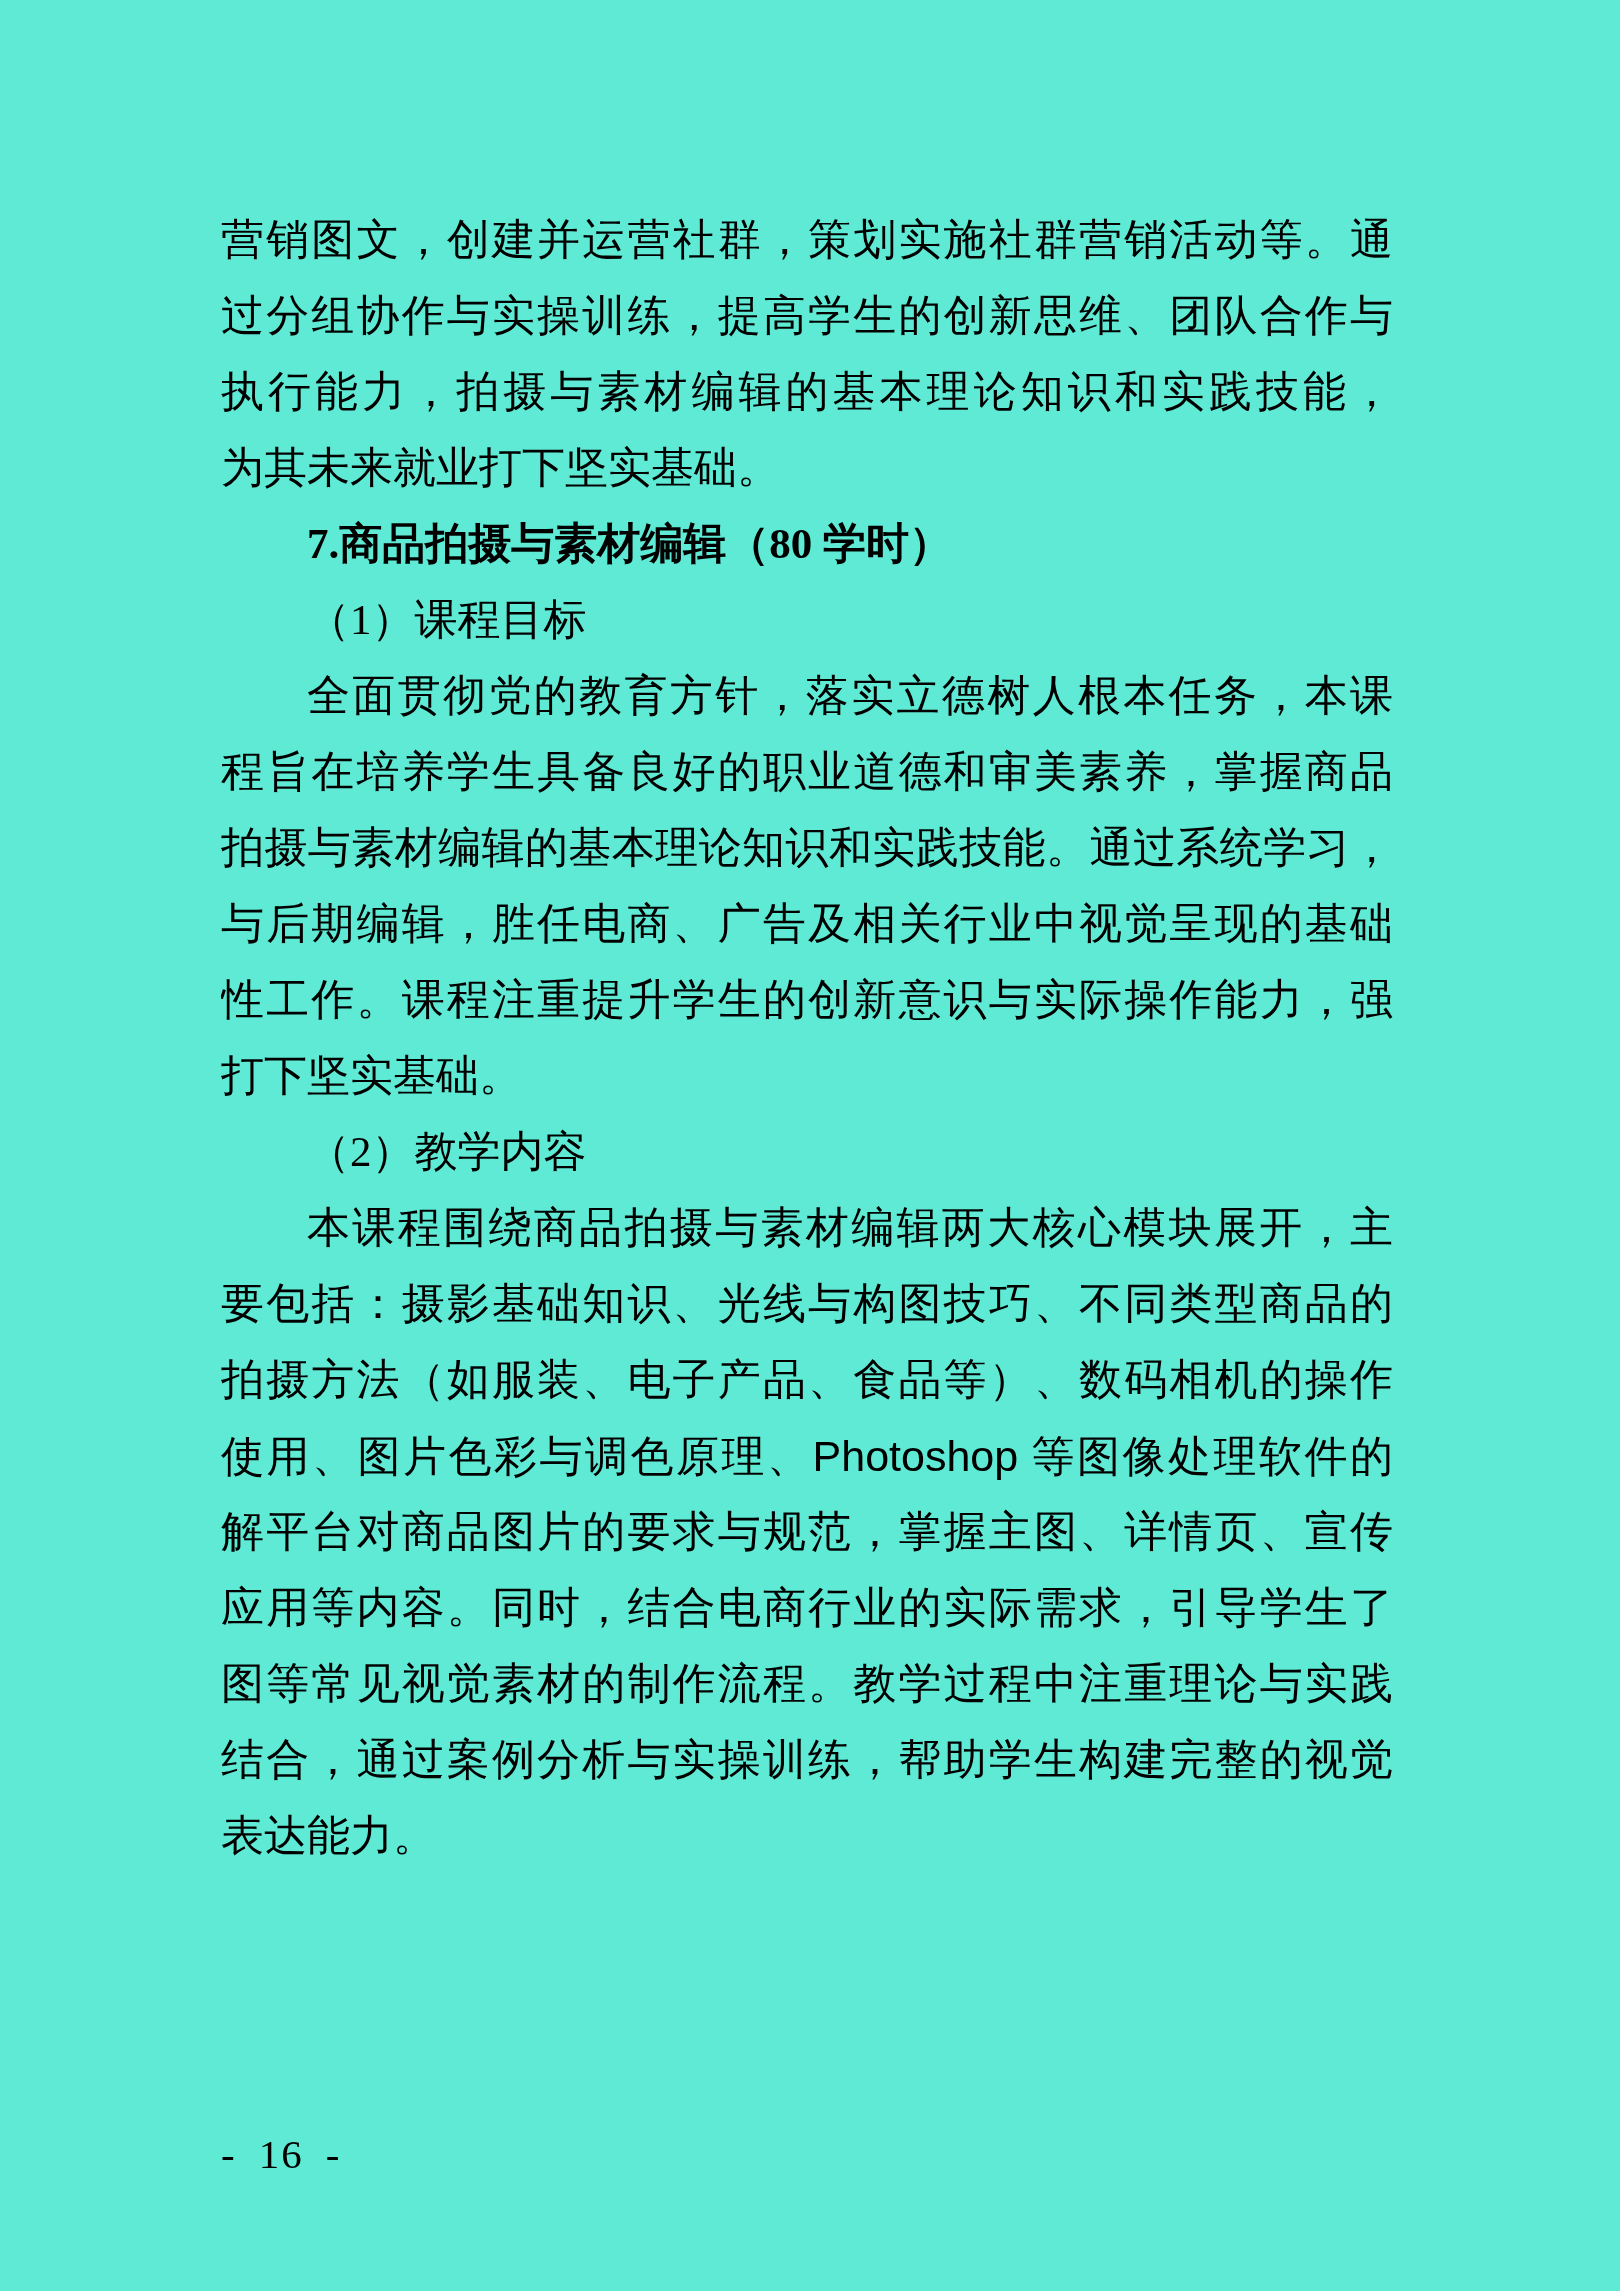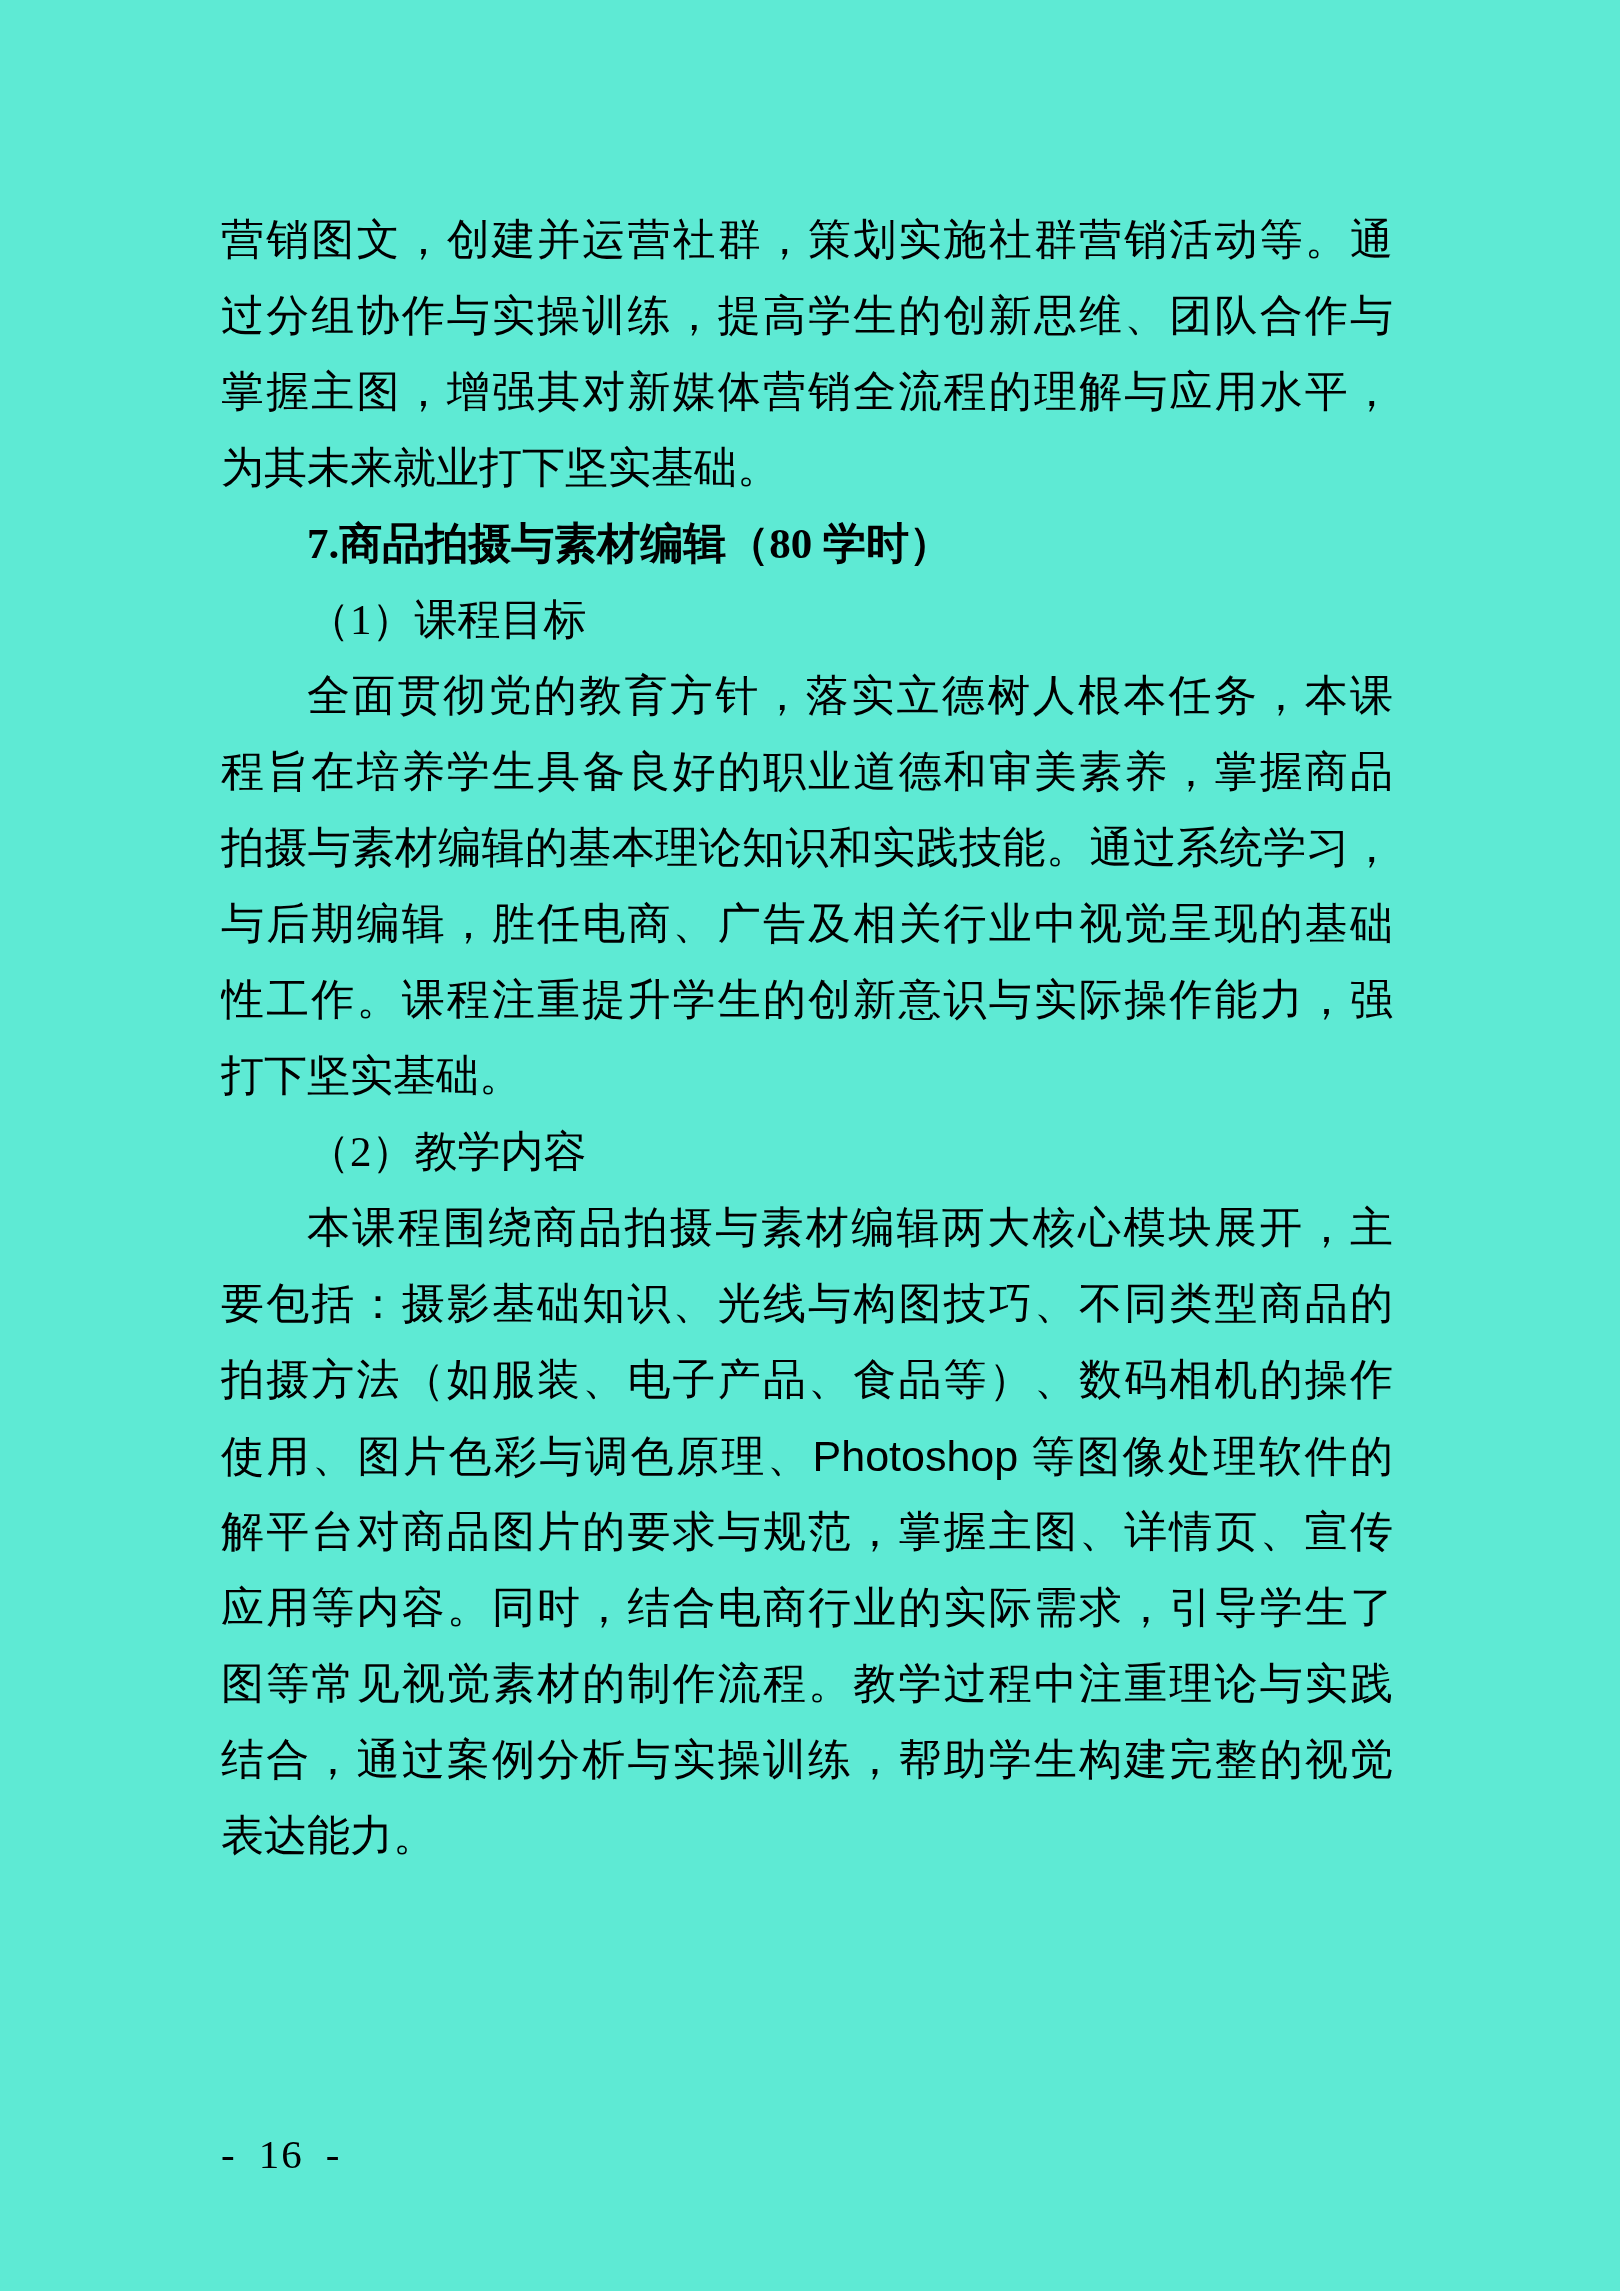--- a/index.html
+++ b/index.html
@@ -57,21 +57,21 @@
     text-align: center;
   }
 </style>
 </head>
 <body>
 
 <div class="page">
   <div class="textblock">
     <div class="line">营销图文，创建并运营社群，策划实施社群营销活动等。通</div>
     <div class="line">过分组协作与实操训练，提高学生的创新思维、团队合作与</div>
-    <div class="line">掌握主图，增强其对新媒体营销全流程的理解与应用水平，</div>
+    <div class="line">执行能力，拍摄与素材编辑的基本理论知识和实践技能，</div>
     <div class="line end">为其未来就业打下坚实基础。</div>
     <div class="line end indent heading">7.商品拍摄与素材编辑（80 学时）</div>
     <div class="line end indent">（1）课程目标</div>
     <div class="line indent">全面贯彻党的教育方针，落实立德树人根本任务，本课</div>
     <div class="line">程旨在培养学生具备良好的职业道德和审美素养，掌握商品</div>
     <div class="line">拍摄与素材编辑的基本理论知识和实践技能。通过系统学习，</div>
     <div class="line">与后期编辑，胜任电商、广告及相关行业中视觉呈现的基础</div>
     <div class="line">性工作。课程注重提升学生的创新意识与实际操作能力，强</div>
     <div class="line end">打下坚实基础。</div>
     <div class="line end indent">（2）教学内容</div>

